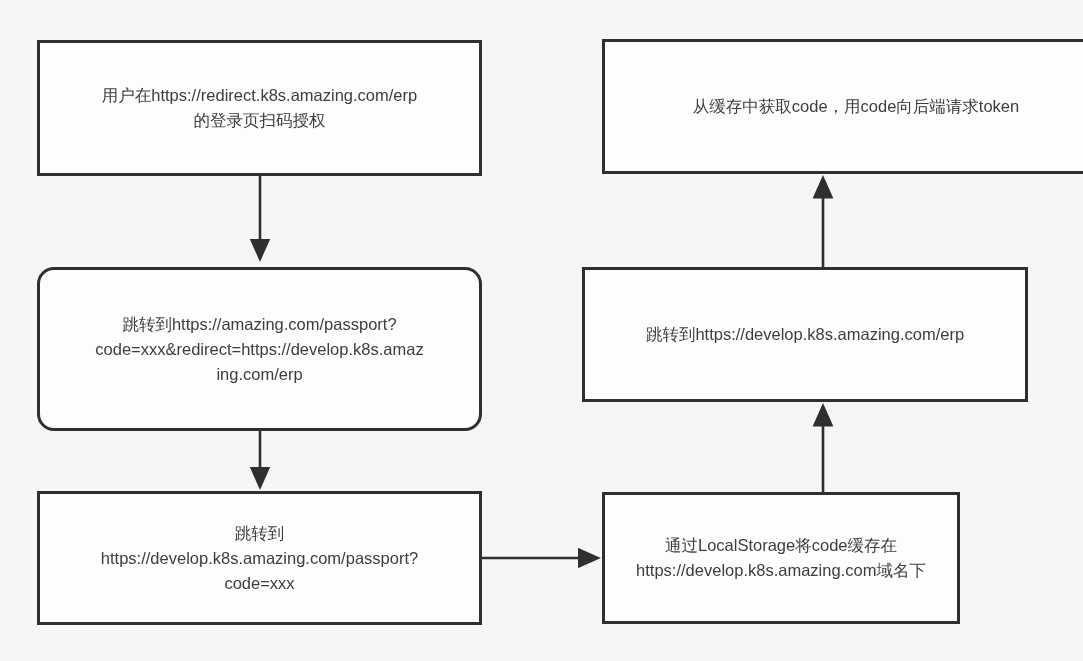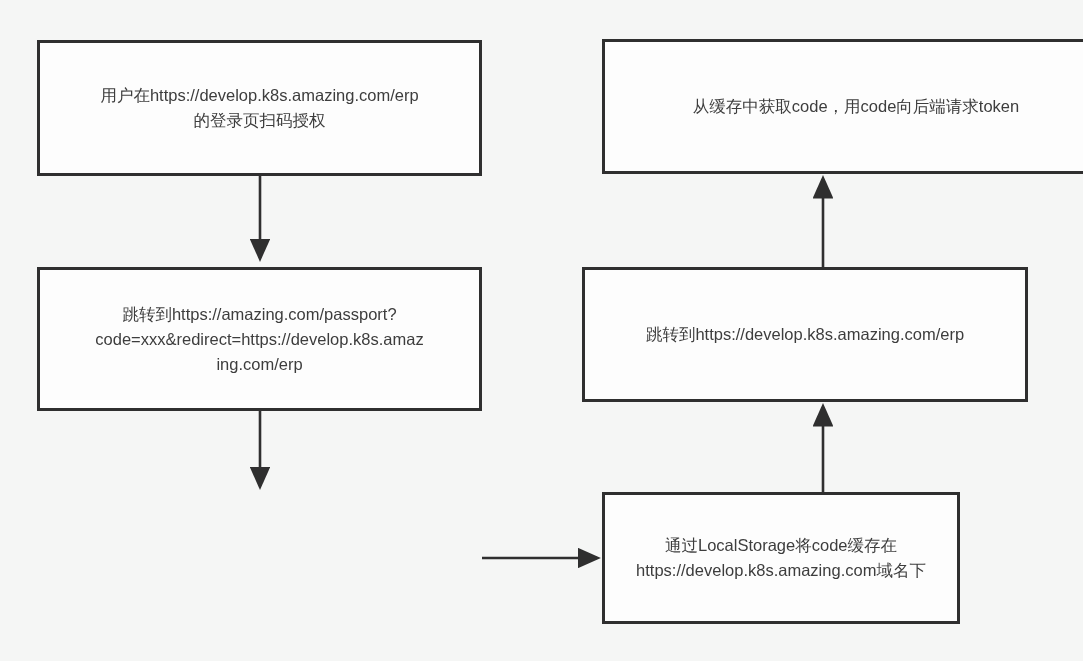--- a/index.html
+++ b/index.html
@@ -35,21 +35,21 @@
     color: #3d3d3d;
     font-size: 16.5px;
     line-height: 25px;
     padding: 8px 14px;
   }
   .node .label {
     white-space: pre-line;
   }
   
   .n1 { left: 37px;  top: 40px;  width: 445px; height: 136px; }
-  .n2 { left: 37px;  top: 267px; width: 445px; height: 144px; }
+  .n2 { left: 37px;  top: 267px; width: 445px; height: 164px; border-radius: 17px; }
   .n3 { left: 37px;  top: 491px; width: 445px; height: 134px; }
   
   .n4 { left: 602px; top: 492px; width: 358px; height: 132px; }
   .n5 { left: 582px; top: 267px; width: 446px; height: 135px; }
   .n6 { left: 602px; top: 39px;  width: 508px; height: 135px; }
 </style>
 </head>
 <body>
 
 <div class="canvas">
@@ -66,30 +66,35 @@
     <line x1="260" y1="403" x2="260" y2="486" stroke="#2f2f2f" stroke-width="2.6" marker-end="url(#arrowhead)"></line>
 
     <line x1="482" y1="558" x2="597" y2="558" stroke="#2f2f2f" stroke-width="2.6" marker-end="url(#arrowhead)"></line>
 
     <line x1="823" y1="492" x2="823" y2="407" stroke="#2f2f2f" stroke-width="2.6" marker-end="url(#arrowhead)"></line>
 
     <line x1="823" y1="267" x2="823" y2="179" stroke="#2f2f2f" stroke-width="2.6" marker-end="url(#arrowhead)"></line>
   </svg>
 
   <div class="node n1">
-    <span class="label">用户在https://develop.k8s.amazing.com/erp
+    <span class="label">用户在https://redirect.k8s.amazing.com/erp
 的登录页扫码授权</span>
   </div>
 
   <div class="node n2">
     <span class="label">跳转到https://amazing.com/passport?
 code=xxx&amp;redirect=https://develop.k8s.amaz
 ing.com/erp</span>
   </div>
 
+  <div class="node n3">
+    <span class="label">跳转到
+https://develop.k8s.amazing.com/passport?
+code=xxx</span>
+  </div>
 
   <div class="node n4">
     <span class="label">通过LocalStorage将code缓存在
 https://develop.k8s.amazing.com域名下</span>
   </div>
 
   <div class="node n5">
     <span class="label">跳转到https://develop.k8s.amazing.com/erp</span>
   </div>
 

